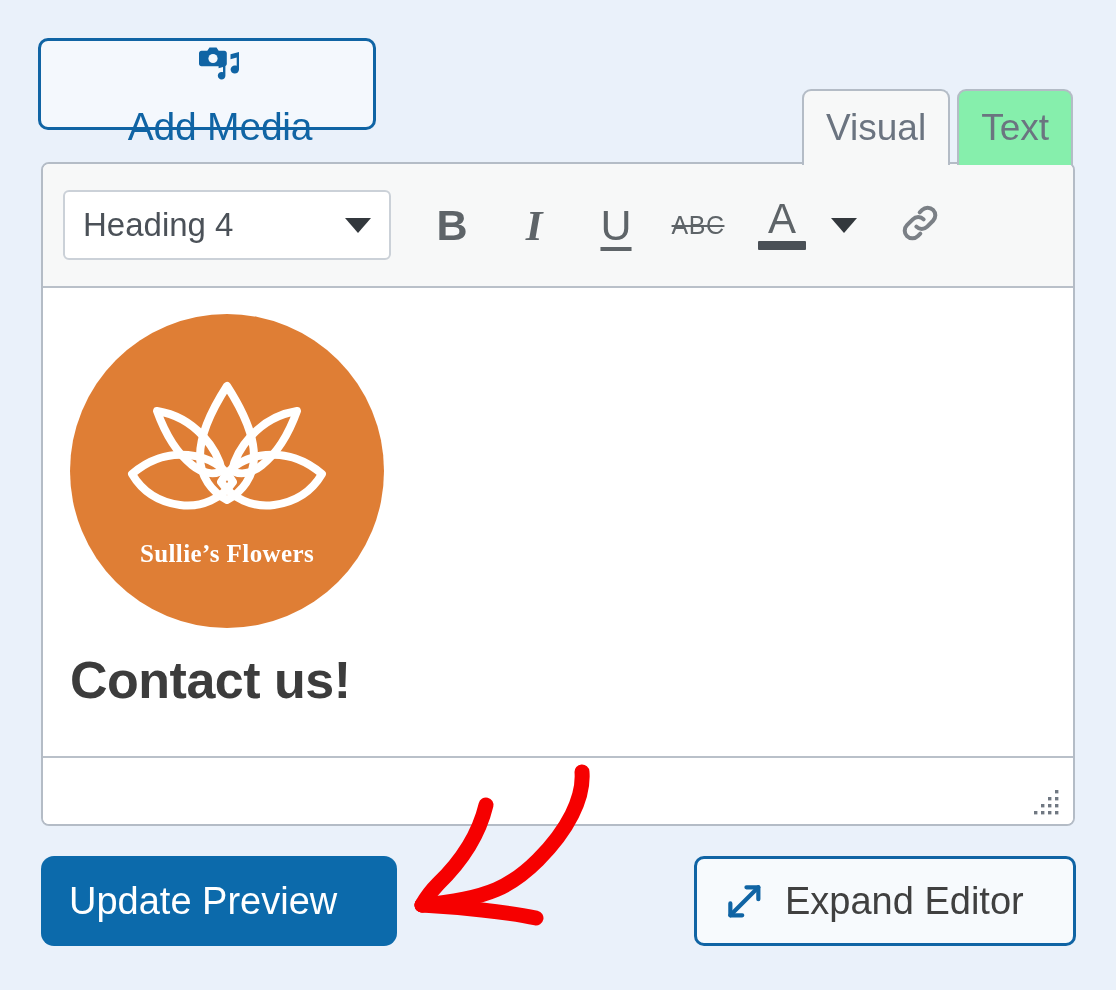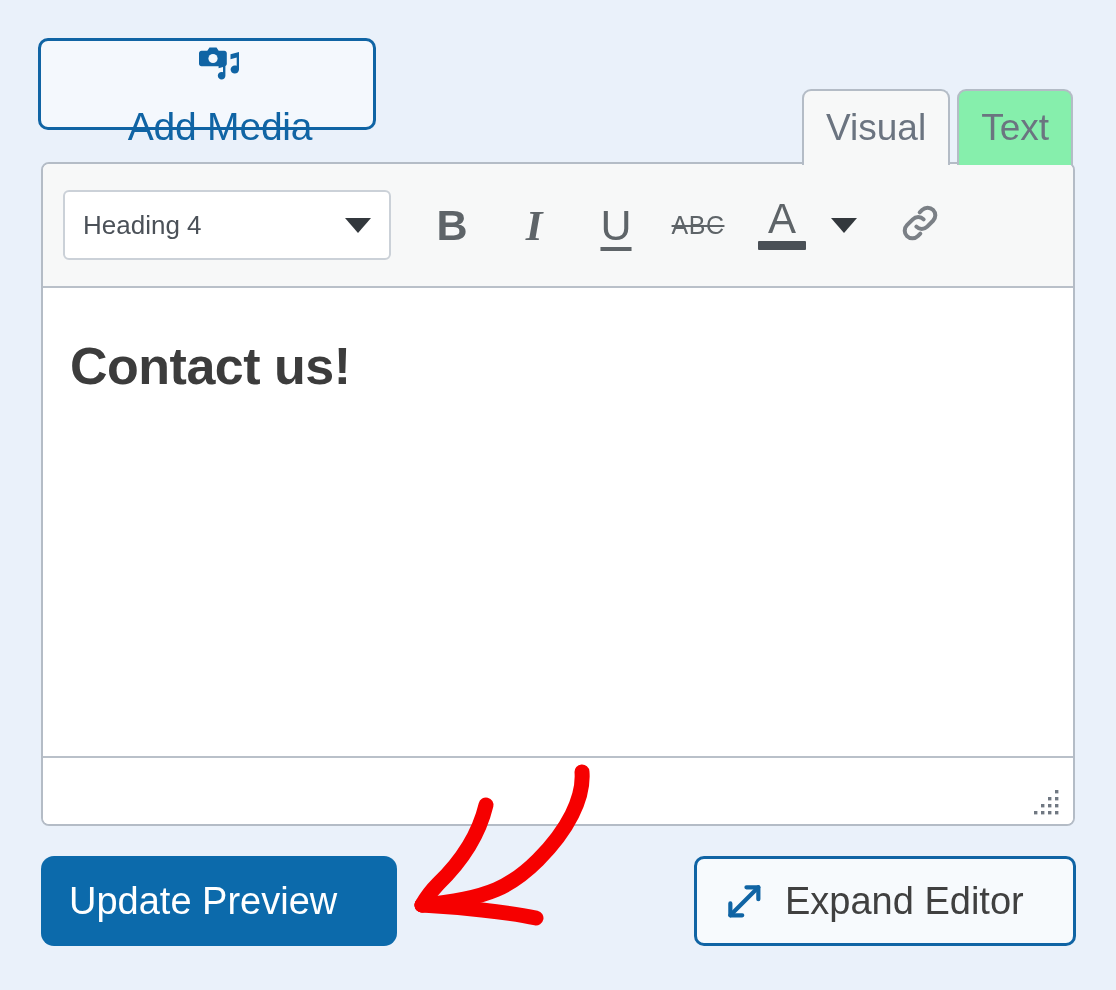--- a/index.html
+++ b/index.html
@@ -110,21 +110,21 @@
     background: #fff;
     border: 2px solid #cbd1d8;
     border-radius: 6px;
     display: flex;
     align-items: center;
     padding: 0 18px;
     cursor: pointer;
     margin-right: 28px;
   }
   .format-select-label {
-    font-size: 26px;
+    font-size: 33px;
     color: #4b5158;
     flex: 1;
     white-space: nowrap;
   }
   .caret-down {
     width: 0; height: 0;
     border-left: 13px solid transparent;
     border-right: 13px solid transparent;
     border-top: 15px solid #33383d;
   }
@@ -331,20 +331,37 @@
       <span>
         <svg width="46" height="46" viewBox="0 0 24 24" fill="none" stroke="#7b8086" stroke-width="2.1" stroke-linecap="round">
           <path d="M10.1 13.9a4 4 0 0 0 5.66 0l3.05-3.05a4 4 0 0 0-5.66-5.66l-1.3 1.3"></path>
           <path d="M13.9 10.1a4 4 0 0 0-5.66 0L5.2 13.15a4 4 0 1 0 5.66 5.66l1.3-1.3"></path>
         </svg>
       </span>
     </div>
   </div>
 
   <div class="editor-content">
+    <div class="logo">
+      <svg viewBox="0 0 314 314" xmlns="http://www.w3.org/2000/svg">
+        <g fill="none" stroke="#ffffff" stroke-width="8" stroke-linejoin="round" stroke-linecap="round">
+
+          <path d="M157 72 C137 103 130 126 130 142 C130 163 142 178 157 186 C172 178 184 163 184 142 C184 126 177 103 157 72 Z"></path>
+
+          <path d="M87 97 C96 122 108 140 122 151 C133 160 144 161 152 157 C150 147 144 134 133 122 C121 109 106 100 87 97 Z"></path>
+
+          <path d="M227 97 C218 122 206 140 192 151 C181 160 170 161 162 157 C164 147 170 134 181 122 C193 109 208 100 227 97 Z"></path>
+
+          <path d="M62 160 C78 146 98 139 118 141 C140 143 155 154 163 168 C152 184 132 194 110 191 C88 188 72 177 62 160 Z"></path>
+
+          <path d="M252 160 C236 146 216 139 196 141 C174 143 159 154 151 168 C162 184 182 194 204 191 C226 188 242 177 252 160 Z"></path>
+        </g>
+        <text x="157" y="248" text-anchor="middle" fill="#ffffff" font-family="'Liberation Serif', serif" font-size="25" font-weight="bold" letter-spacing="0.4">Sullie’s Flowers</text>
+      </svg>
+    </div>
     <div class="content-heading">Contact us!</div>
   </div>
 
   <div class="editor-statusbar">
     <span class="resize-grip">
       <svg viewBox="0 0 30 30" xmlns="http://www.w3.org/2000/svg" fill="#707882">
         <rect x="22" y="4" width="3.4" height="3.4"></rect>
         <rect x="22" y="11" width="3.4" height="3.4"></rect>
         <rect x="15" y="11" width="3.4" height="3.4"></rect>
         <rect x="22" y="18" width="3.4" height="3.4"></rect>

